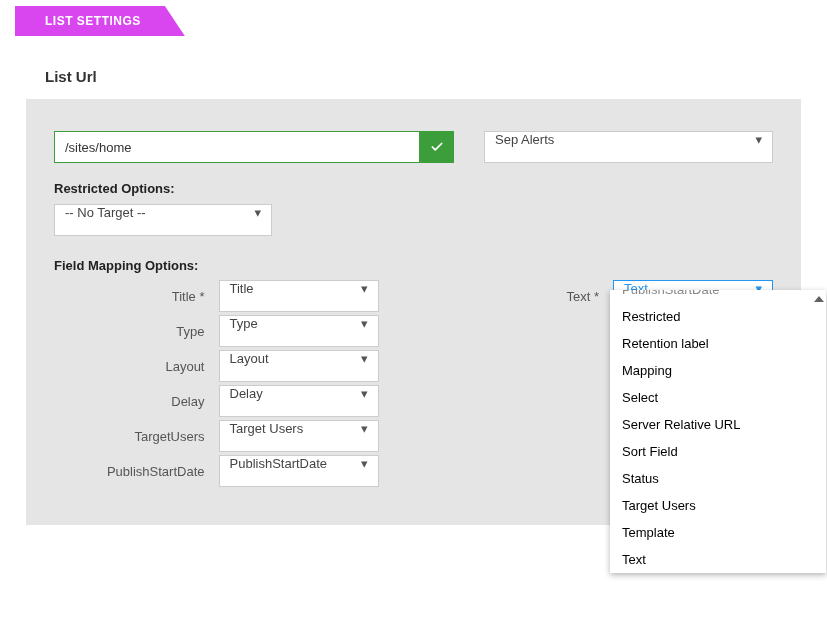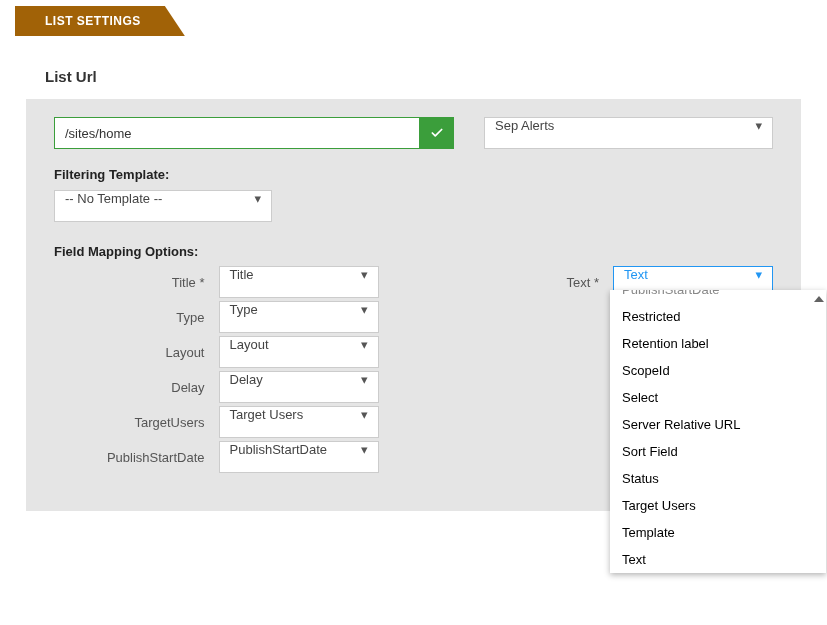--- a/index.html
+++ b/index.html
@@ -1,21 +1,21 @@
 <!DOCTYPE html>
 <html><head>
   <meta charset="utf-8">
   <style>
     *{box-sizing:border-box}
     body{margin:0;font-family:"Segoe UI",Arial,sans-serif;font-size:14px;color:#333;background:#fff}
     .wrap{padding:0 15px 20px 15px}
     .tab-bar{height:32px;margin-top:6px}
-    .tab-title{display:inline-block;background:#a16207;color:#fff;font-weight:700;font-size:12px;letter-spacing:.5px;padding:8px 44px 8px 30px;position:relative;clip-path:polygon(0 0,calc(100% - 20px) 0,100% 100%,0 100%)}
+    .tab-title{display:inline-block;background:#d946ef;color:#fff;font-weight:700;font-size:12px;letter-spacing:.5px;padding:8px 44px 8px 30px;position:relative;clip-path:polygon(0 0,calc(100% - 20px) 0,100% 100%,0 100%)}
     .section-label{font-weight:700;font-size:15px;margin:30px 0 14px 30px;color:#333}
-    .panel{background:#e5e5e5;padding:18px 28px 34px 28px;margin:0 11px}
+    .panel{background:#e5e5e5;padding:32px 28px 34px 28px;margin:0 11px}
     .row{display:flex;gap:30px}
     .url-area{flex:0 0 400px;display:flex}
     .url-input{flex:1;height:32px;border:1px solid #3b9e3b;background:#fff;padding:0 10px;font-size:13px;color:#333;outline:none}
     .url-btn{width:34px;height:32px;background:#3b9e3b;display:flex;align-items:center;justify-content:center;color:#fff;cursor:pointer}
     .dd{position:relative;height:32px;background:#fff;border:1px solid #ccc;padding:0 10px;display:flex;font-size:13px;color:#444;cursor:pointer}
     .dd .caret{margin-left:auto;color:#555}
     .dd.small{width:218px}
     .dd.med{width:275px}
     .dd.text-open{border:1px solid #2196f3}
     .dd.text-open span.val{color:#2196f3}
@@ -53,23 +53,23 @@
               <polyline points="20 6 9 17 4 12"></polyline>
             </svg>
         </div>
       </div>
       <div class="dd med" style="flex:1">
         <span class="val">Sep Alerts</span>
         <span class="caret">▾</span>
       </div>
     </div>
 
-    <div class="sub-label">Filtering Template:</div>
+    <div class="sub-label">Restricted Options:</div>
     <div class="dd small">
-      <span class="val">-- No Template --</span>
+      <span class="val">-- No Target --</span>
       <span class="caret">▾</span>
     </div>
 
     <div class="sub-label" style="margin-top:22px">Field Mapping Options:</div>
 
     <div class="map-grid">
       <div class="map-col" id="map-left">
           <div class="map-row">
             <span class="map-label">Title *</span>
             <div class="dd fw">
@@ -140,21 +140,21 @@
     </div>
 
   </div>
 </div>
 
 <div class="dropdown-pop" id="pop">
   <span class="scroll-hint"></span>
 <div class="opt cut">PublishStartDate</div>
     <div class="opt">Restricted</div>
     <div class="opt">Retention label</div>
-    <div class="opt">ScopeId</div>
+    <div class="opt">Mapping</div>
     <div class="opt">Select</div>
     <div class="opt">Server Relative URL</div>
     <div class="opt">Sort Field</div>
     <div class="opt">Status</div>
     <div class="opt">Target Users</div>
     <div class="opt">Template</div>
     <div class="opt">Text</div>
   </div>
 
 </body></html>

